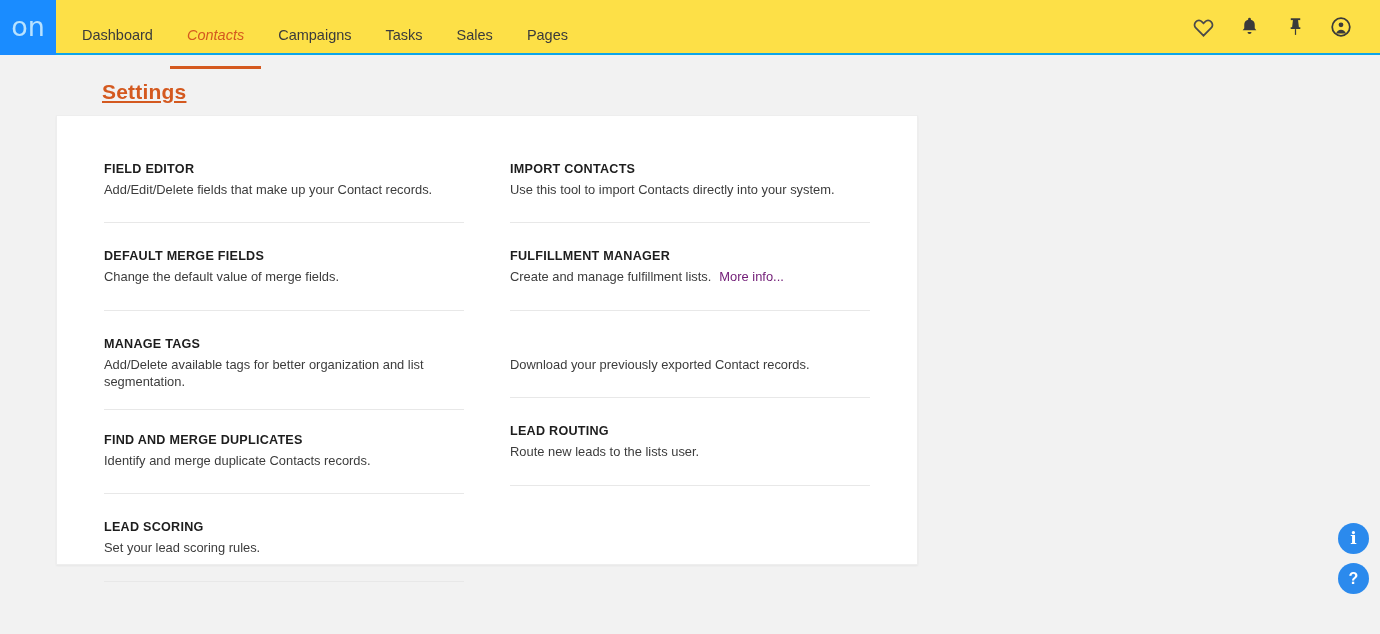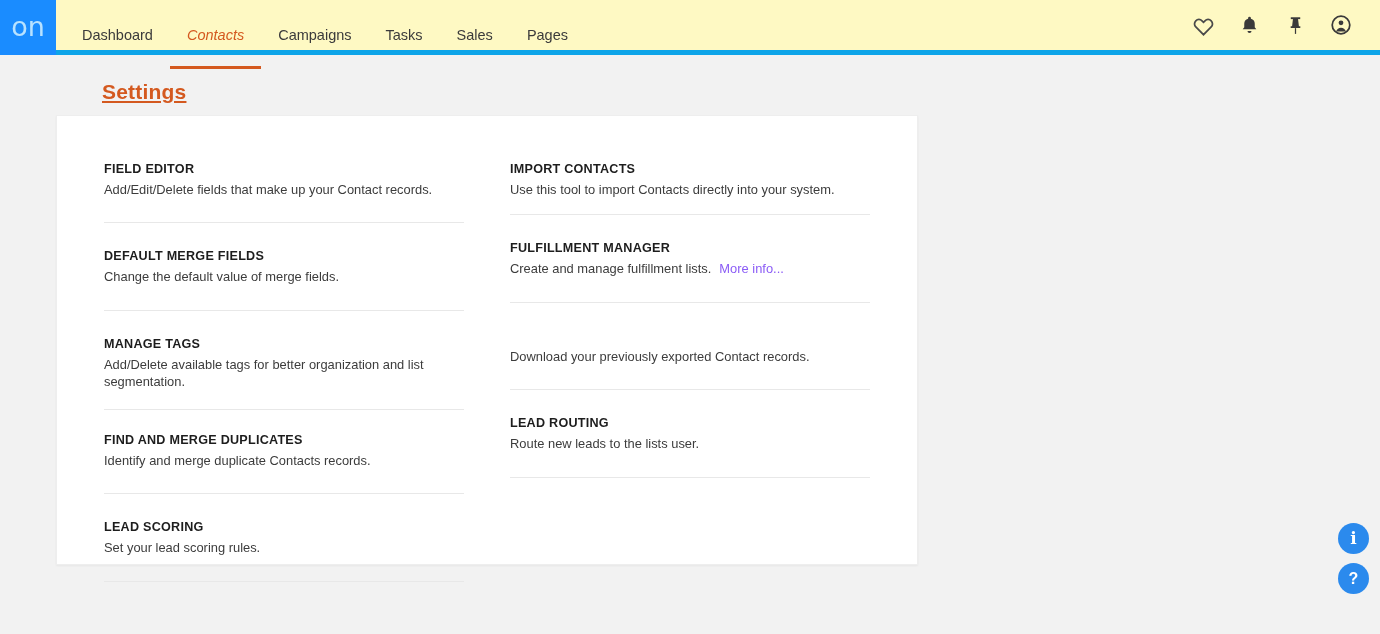--- a/index.html
+++ b/index.html
@@ -16,22 +16,22 @@
     color: #333333;
     position: relative;
   }
 
   
   .topbar {
     position: absolute;
     top: 0; left: 0;
     width: 1380px;
     height: 55px;
-    background: #fef9c3;
-    border-bottom: 5px solid #0ea5e9;
+    background: #fde047;
+    border-bottom: 2px solid #0ea5e9;
     display: flex;
     align-items: stretch;
   }
 
   .logo-box {
     width: 56px;
     height: 55px;
     background: #1a8cff;
     display: flex;
     align-items: center;
@@ -137,21 +137,21 @@
     letter-spacing: 0.25px;
     line-height: 1.25;
     margin-bottom: 3px;
   }
   .setting-desc {
     font-size: 12.9px;
     color: #3c3c3c;
     line-height: 1.37;
   }
   .more-link {
-    color: #8b5cf6;
+    color: #701a75;
     font-size: 12.9px;
     margin-left: 8px;
     cursor: pointer;
   }
 
   
   .fab-stack {
     position: absolute;
     right: 11px;
     bottom: 40px;
@@ -257,21 +257,21 @@
 
       <div class="setting-item" style="padding-top:26px;padding-bottom:24px;">
         <div class="setting-title">LEAD SCORING</div>
         <div class="setting-desc">Set your lead scoring rules.</div>
       </div>
 
     </div>
 
     <div class="col">
 
-      <div class="setting-item" style="padding-bottom:16px;">
+      <div class="setting-item" style="padding-bottom:24px;">
         <div class="setting-title">IMPORT CONTACTS</div>
         <div class="setting-desc">Use this tool to import Contacts directly into your system.</div>
       </div>
 
       <div class="setting-item" style="padding-top:26px;padding-bottom:24px;">
         <div class="setting-title">FULFILLMENT MANAGER</div>
         <div class="setting-desc">
           <span>Create and manage fulfillment lists.</span><span class="more-link">More info...</span>
         </div>
       </div>

